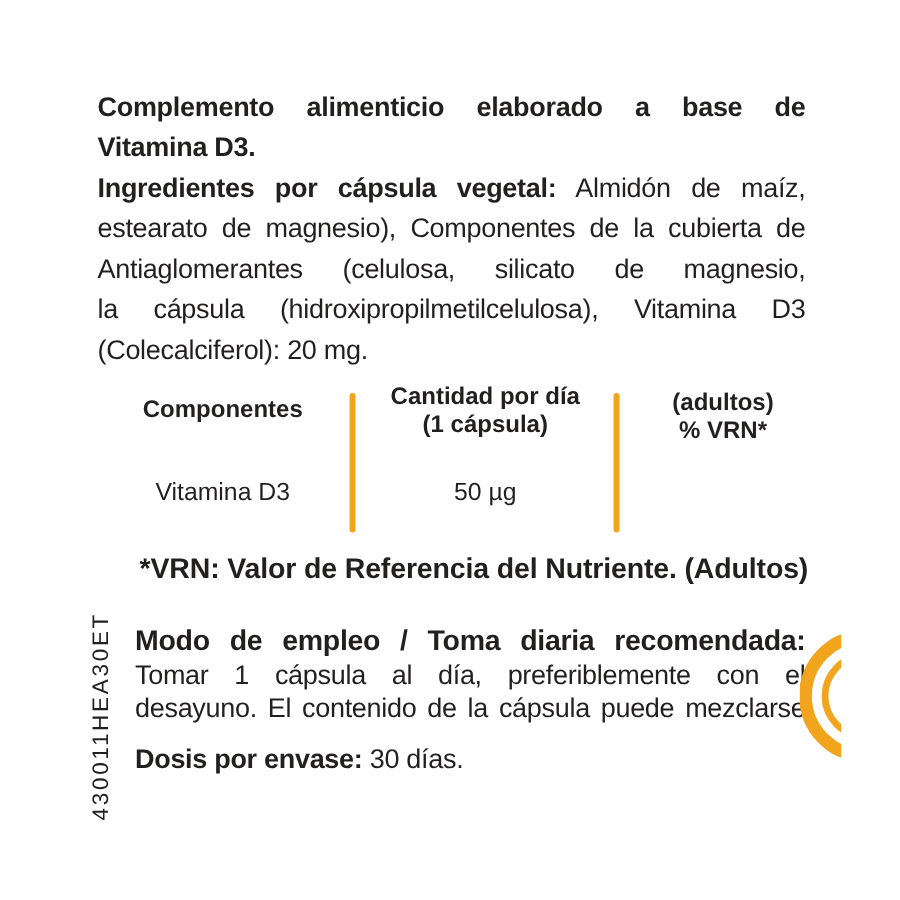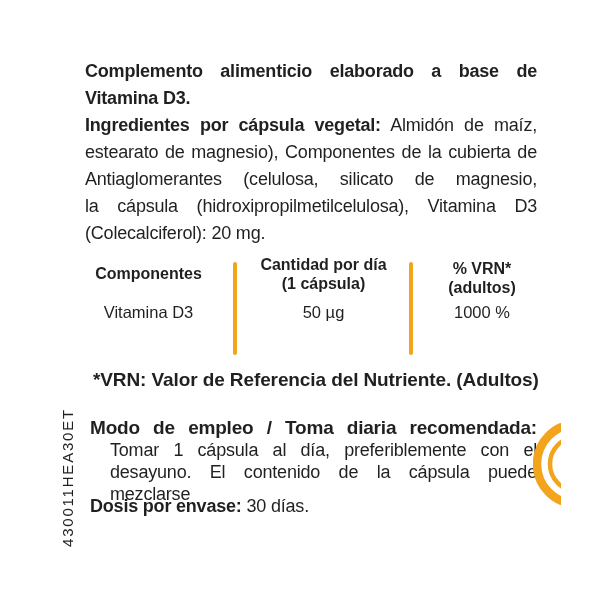--- a/index.html
+++ b/index.html
@@ -10,21 +10,21 @@
   .canvas {
     position: relative;
     width: 600px;
     height: 600px;
     background: #ffffff;
     overflow: hidden;
     font-family: "Liberation Sans", sans-serif;
     color: #221f1f;
   }
   .b { font-weight: 700; }
-  .line { text-align: justify; text-align-last: justify; margin-left: 20px; }
+  .line { text-align: justify; text-align-last: justify; }
   .line.last { text-align: left; text-align-last: left; }
 
   
   .top-block {
     position: absolute;
     left: 65px;
     top: 58px;
     width: 472px;
     font-size: 18px;
     line-height: 27px;
@@ -37,21 +37,21 @@
     text-align: center;
     font-size: 16px;
     line-height: 19px;
   }
   .col-1 { left: 65px;  top: 255px; width: 167px; }
   .col-2 { left: 237px; top: 255px; width: 173px; }
   .col-3 { left: 412px; top: 255px; width: 140px; }
   .th { font-weight: 700; min-height: 48px; box-sizing: border-box; }
   .col-1 .th { padding-top: 9px; }
   .col-3 .th { padding-top: 4px; }
-  .td { font-size: 16.5px; }
+  .td { margin-top: 16px; font-size: 16.5px; }
   .vdivider {
     position: absolute;
     top: 262px;
     width: 4px;
     height: 93px;
     background: #f2a41c;
     border-radius: 2px;
   }
   .vdivider.d1 { left: 233px; }
   .vdivider.d2 { left: 409px; }
@@ -146,24 +146,23 @@
         <div>Cantidad por día</div>
         <div>(1 cápsula)</div>
       </div>
       <div class="td">50 µg</div>
     </div>
 
     <div class="vdivider d2"></div>
 
     <div class="table-col col-3">
       <div class="th">
+        <div>(adultos)</div>
         <div>% VRN*</div>
-        <div>(adultos)</div>
       </div>
-      <div class="td">1000 %</div>
     </div>
   </div>
 
   <div class="footnote">*VRN: Valor de Referencia del Nutriente. (Adultos)</div>
 
   <div class="usage-block">
     <div class="usage-heading">Modo de empleo / Toma diaria recomendada:</div>
     <div class="line">Tomar 1 cápsula al día, preferiblemente con el</div>
     <div class="line">desayuno. El contenido de la cápsula puede mezclarse</div>
   </div>

